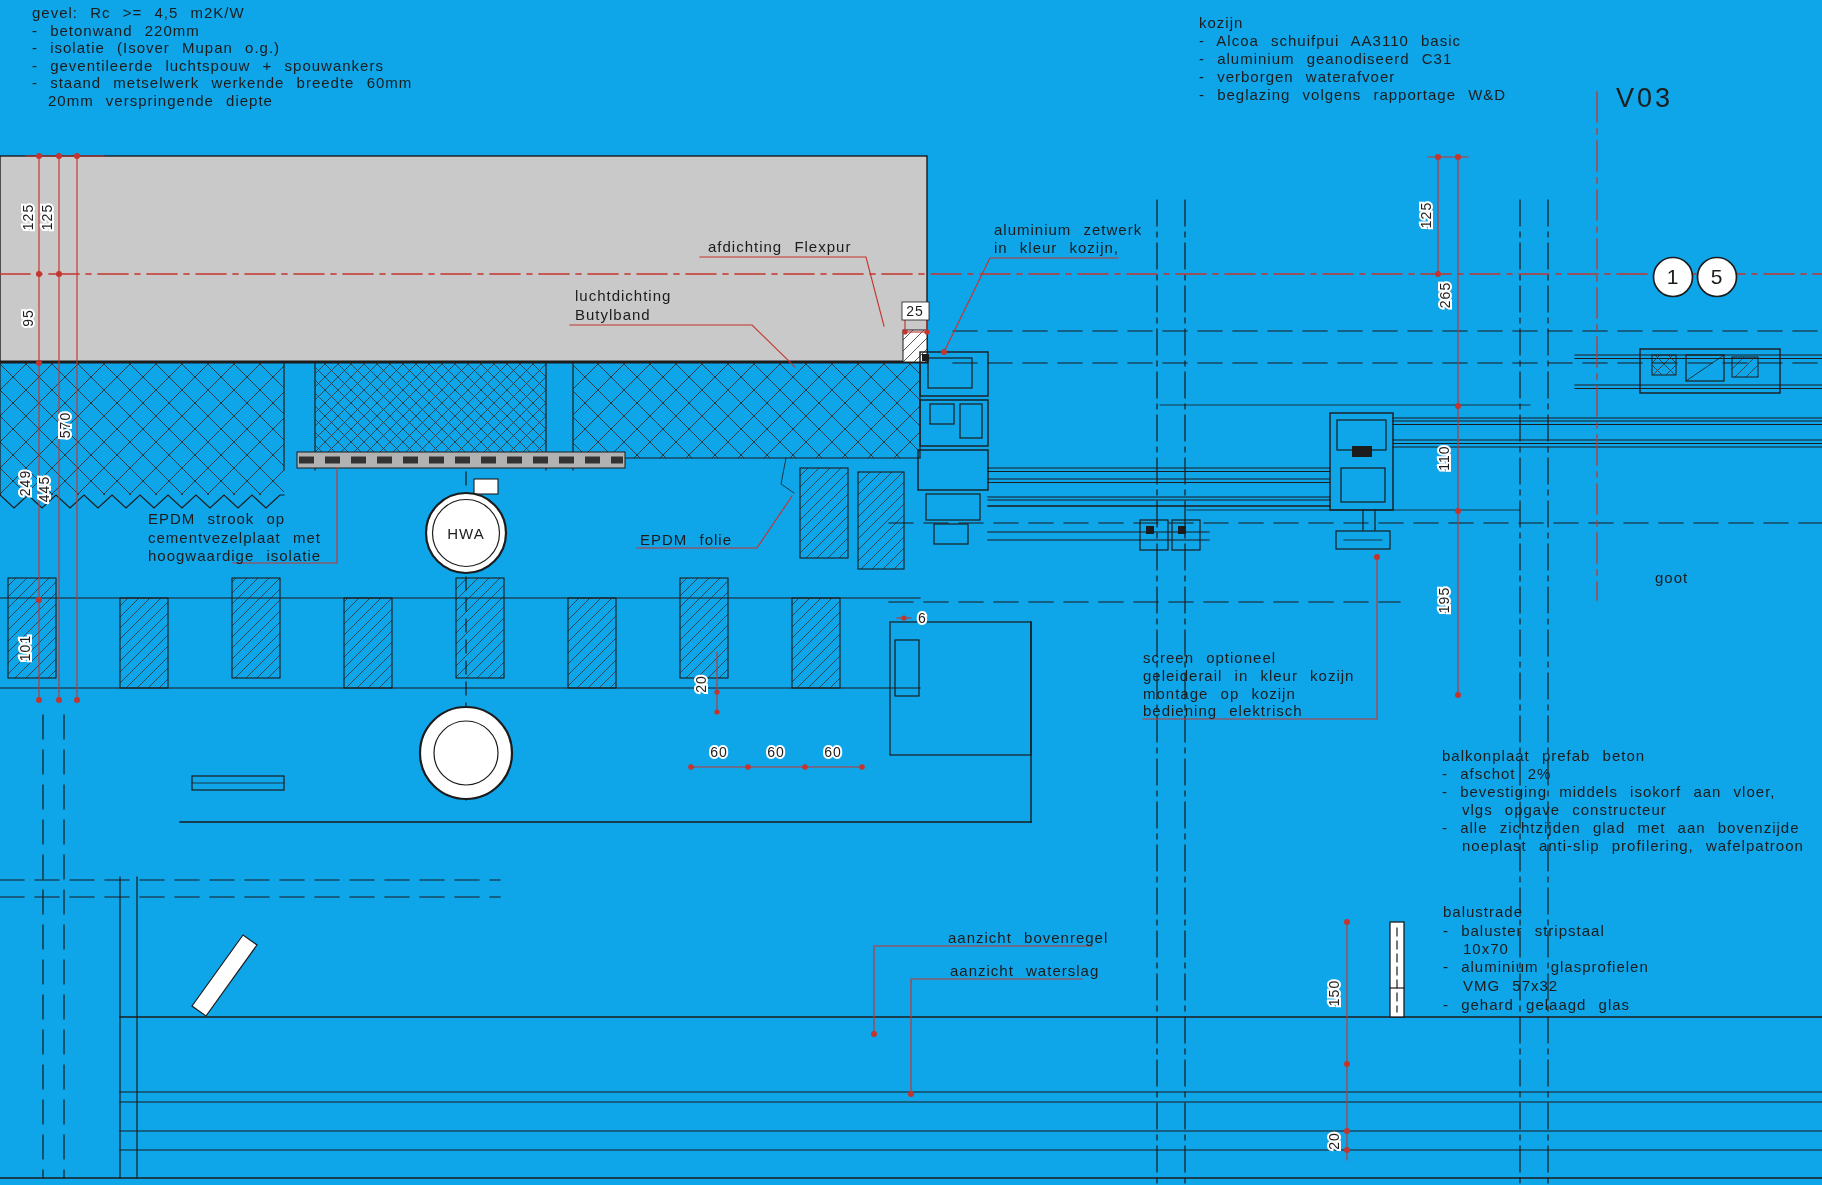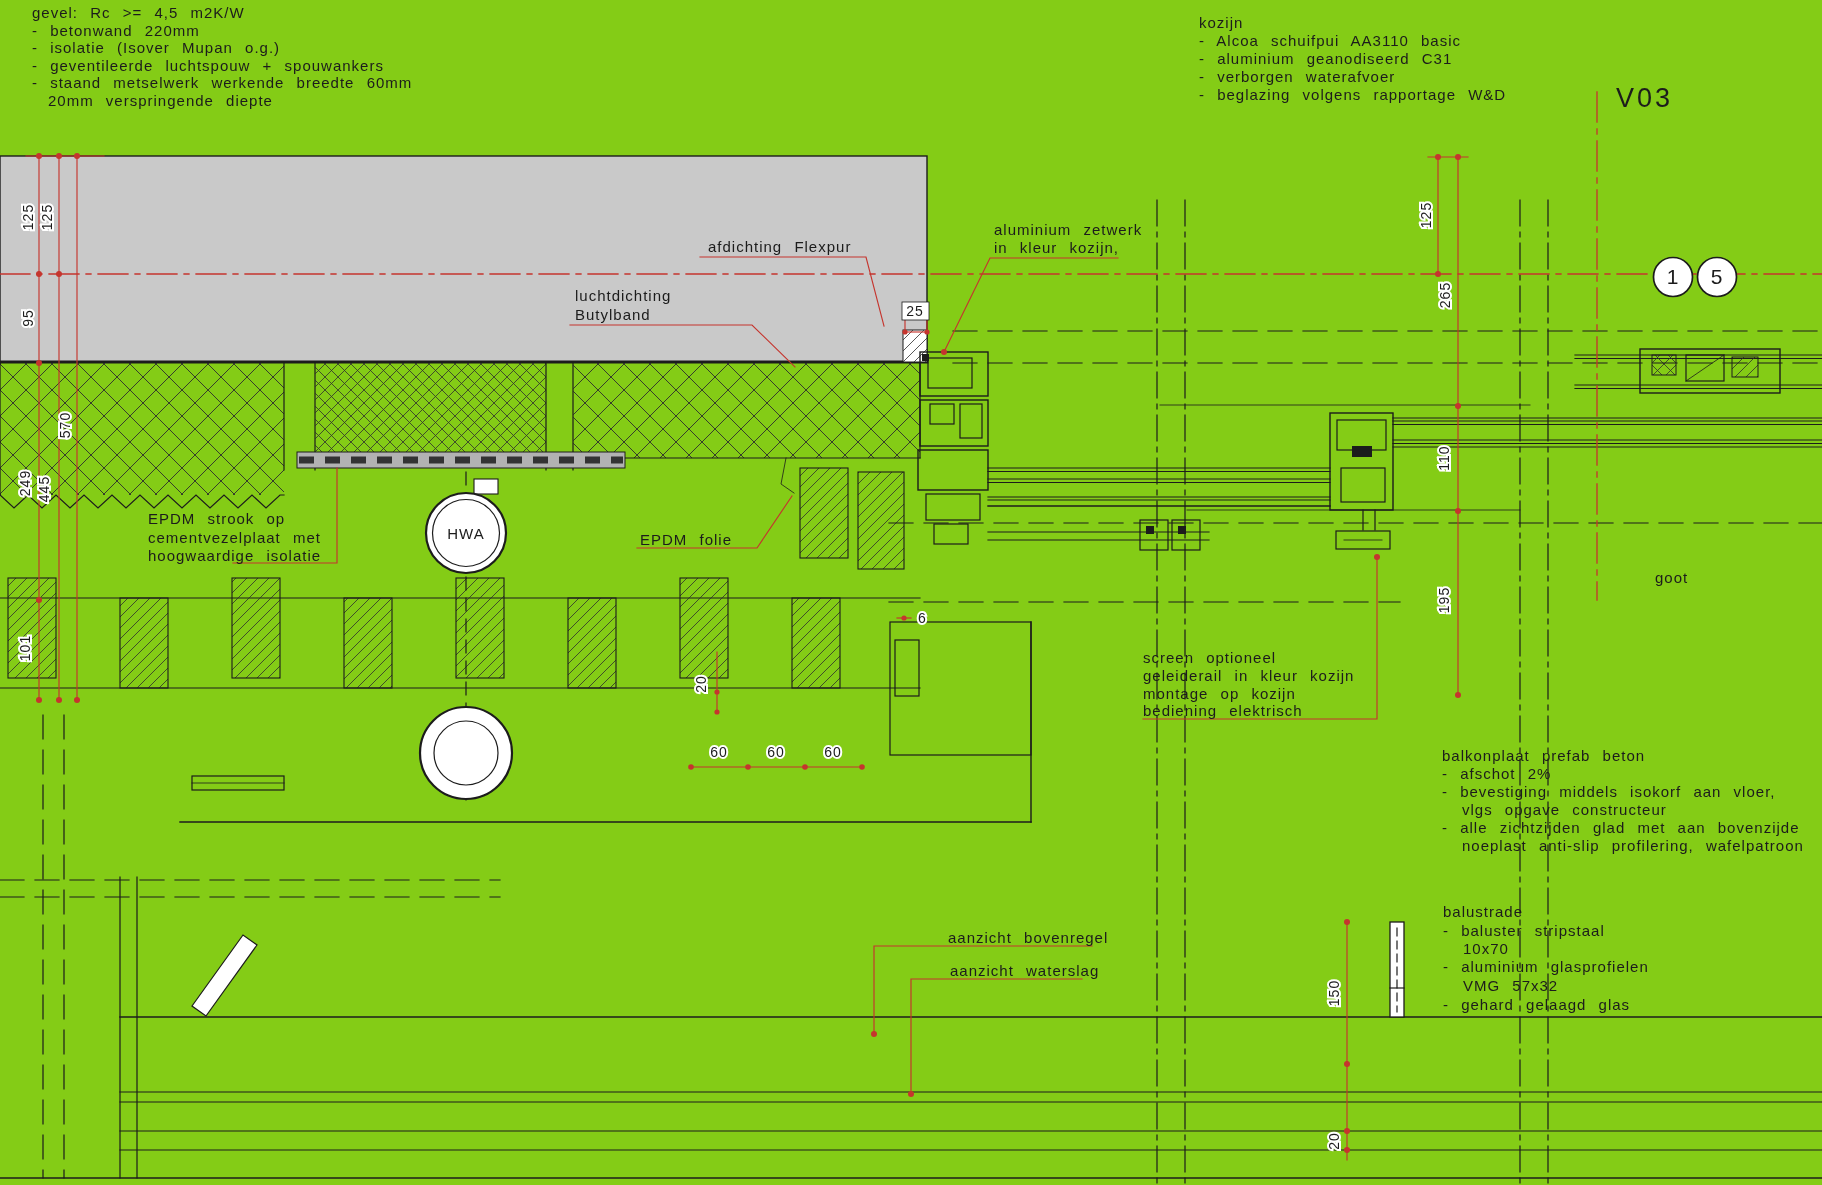--- a/index.html
+++ b/index.html
@@ -1,17 +1,17 @@
 <!DOCTYPE html>
 <html style="--red: #c5352e; --line: #1c1c1c; --wall: #c9c9c9; --band: #b2b2b2;"><head>
 <meta charset="utf-8">
 <style>
   :root{ --red:#c5352e; --line:#1c1c1c; --wall:#c9c9c9; --band:#b2b2b2; }
   html,body{margin:0;padding:0;background:#fff}
-  .stage{width:1822px;height:1185px;position:relative;overflow:hidden;background:#84cc16}
+  .stage{width:1822px;height:1185px;position:relative;overflow:hidden;background:#0ea5e9}
   svg{display:block}
   .k{stroke:var(--line);fill:none;stroke-width:1.2;stroke-linecap:square}
   .k14{stroke-width:1.4}
   .k2{stroke-width:2.8}
   .thin{stroke-width:0.8}
   .dsh{stroke-dasharray:24 11}
   .dshs{stroke-dasharray:13 8}
   .dd{stroke-dasharray:26 6 5 6}
   .r{stroke:var(--red);fill:none;stroke-width:1.15;stroke-linecap:square}
   .rdd{stroke-dasharray:30 7 5 7;stroke-width:1.3}

